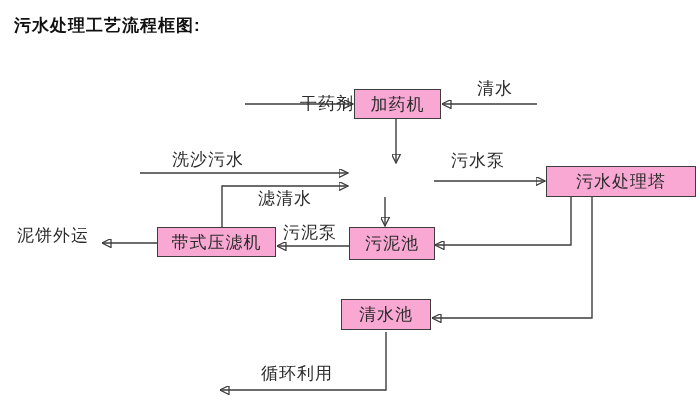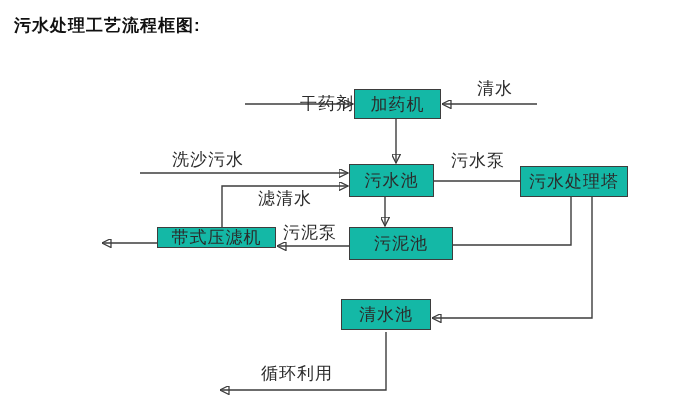--- a/index.html
+++ b/index.html
@@ -26,21 +26,21 @@
     position: absolute;
     left: 0;
     top: 0;
     width: 700px;
     height: 420px;
   }
   .node {
     position: absolute;
     box-sizing: border-box;
     border: 1.5px solid #3d3d3d;
-    background: #14b8a6;
+    background: #f9a8d4;
     color: #2b2b2b;
     font-size: 17px;
     display: flex;
     align-items: center;
     justify-content: center;
     white-space: nowrap;
     letter-spacing: 1px;
   }
   .lbl {
     position: absolute;
@@ -73,27 +73,27 @@
     <path d="M434 181 H545" marker-end="url(#ah)"></path>
     <path d="M385 197 V226" marker-end="url(#ah)"></path>
     <path d="M571 197 V245 H435" marker-end="url(#ah)"></path>
     <path d="M349 246 H277" marker-end="url(#ah)"></path>
     <path d="M157 243 H102" marker-end="url(#ah)"></path>
     <path d="M592 197 V318 H432" marker-end="url(#ah)"></path>
     <path d="M386 332 V390 H220" marker-end="url(#ah)"></path>
   </svg>
 
   <div class="node" style="left:354px; top:89px;  width:87px;  height:30px;">加药机</div>
-  <div class="node" style="left:349px; top:164px; width:85px;  height:33px;">污水池</div>
-  <div class="node" style="left:520px; top:166px; width:108px; height:31px;">污水处理塔</div>
-  <div class="node" style="left:157px; top:227px; width:119px; height:21px;">带式压滤机</div>
-  <div class="node" style="left:349px; top:227px; width:104px;  height:33px;">污泥池</div>
+  <div class="node" style="left:546px; top:166px; width:150px; height:31px;">污水处理塔</div>
+  <div class="node" style="left:157px; top:227px; width:119px; height:30px;">带式压滤机</div>
+  <div class="node" style="left:349px; top:227px; width:86px;  height:33px;">污泥池</div>
   <div class="node" style="left:341px; top:299px; width:90px;  height:31px;">清水池</div>
 
   <div class="lbl" style="left:257px; top:95px;margin-left:43px;">干药剂</div>
   <div class="lbl" style="left:477px; top:80px;">清水</div>
   <div class="lbl" style="left:172px; top:151px;">洗沙污水</div>
   <div class="lbl" style="left:451px; top:152px;">污水泵</div>
   <div class="lbl" style="left:258px; top:190px;text-align:right;">滤清水</div>
+  <div class="lbl" style="left:17px;  top:227px;">泥饼外运</div>
   <div class="lbl" style="left:283px; top:224px;">污泥泵</div>
   <div class="lbl" style="left:261px; top:365px;">循环利用</div>
 
 </div>
 
 </body></html>

